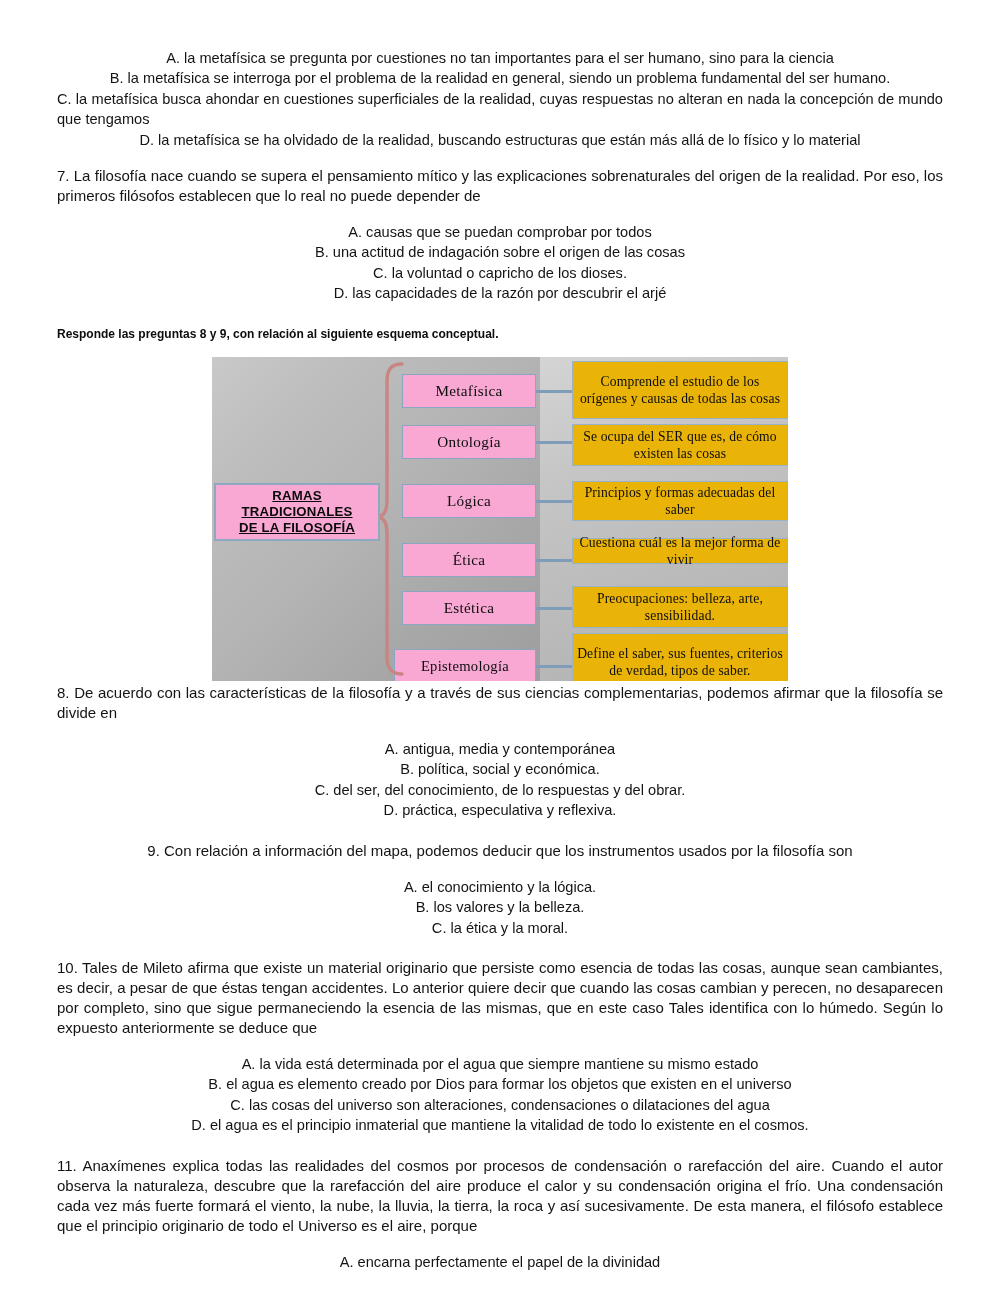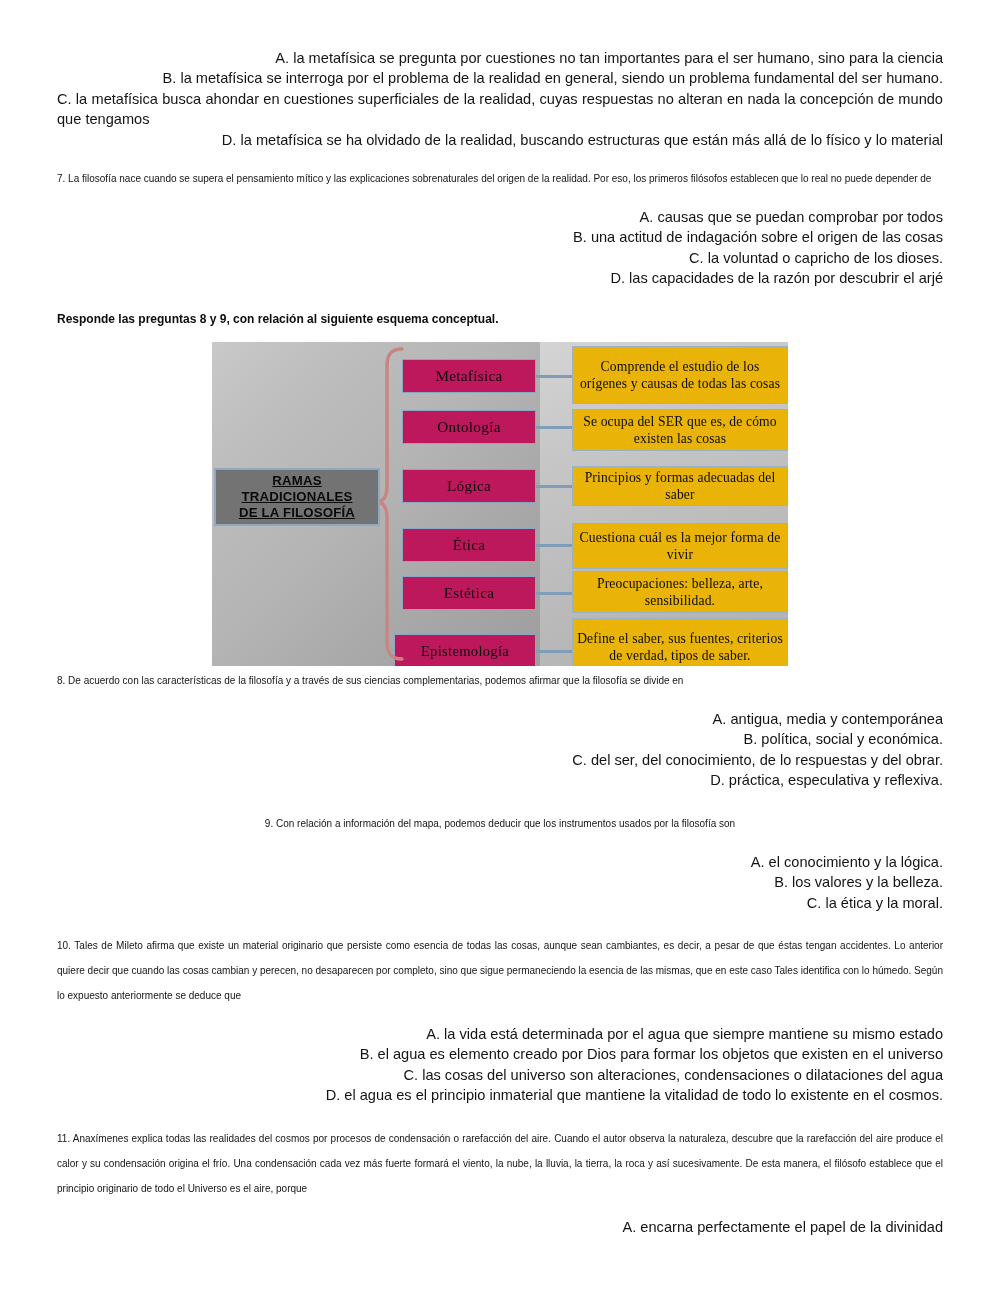--- a/index.html
+++ b/index.html
@@ -24,33 +24,33 @@
   }
   .content {
     position: absolute;
     left: 57px;
     top: 48px;
     width: 886px;
   }
 
   
   .para {
-    font-size: 10px;
-    line-height: 25px;
+    font-size: 15px;
+    line-height: 20px;
     margin: 0 0 0 0;
     text-align: justify;
     text-justify: inter-word;
     color: #141414;
   }
   .para.nojust { text-align: center; }
   .opt {
     font-size: 14.6px;
     line-height: 20.4px;
     margin: 0;
-    text-align: right;
+    text-align: center;
     color: #141414;
   }
   .opt.just { text-align: justify; }
   .gap-md { height: 16px; }
   .gap-lg { height: 20px; }
   .bold-line {
     font-size: 12px;
     line-height: 20.4px;
     font-weight: bold;
     color: #0d0d0d;
@@ -87,21 +87,21 @@
     background: linear-gradient(160deg, #d4d4d4 0%, #c6c6c6 30%, #bcbcbc 60%, #b0b0b0 100%);
   }
 
   
   .center-box {
     position: absolute;
     left: 2px;
     top: 126px;
     width: 166px;
     height: 58px;
-    background: #737373;
+    background: #f9a8d4;
     border: 2px solid #8fa7bf;
     box-sizing: border-box;
     display: flex;
     flex-direction: column;
     align-items: center;
     justify-content: center;
     z-index: 6;
   }
   .center-box span {
     display: block;
@@ -122,21 +122,21 @@
     left: 164px;
     top: 4px;
     width: 30px;
     height: 316px;
     z-index: 5;
   }
 
   
   .branch {
     position: absolute;
-    background: #be185d;
+    background: #f9a8d4;
     border: 1.4px solid #8aa6c2;
     box-sizing: border-box;
     display: flex;
     align-items: center;
     justify-content: center;
     left: 190px;
     width: 134px;
     height: 34px;
     z-index: 4;
   }
@@ -258,21 +258,21 @@
 
         <div class="desc" style="top:4px; height:58px">
           <span>Comprende el estudio de los orígenes y causas de todas las cosas</span>
         </div>
         <div class="desc" style="top:67px; height:42px">
           <span>Se ocupa del SER que es, de cómo existen las cosas</span>
         </div>
         <div class="desc" style="top:124px; height:40px">
           <span>Principios y formas adecuadas del saber</span>
         </div>
-        <div class="desc" style="top:181px; height:46px">
+        <div class="desc" style="top:181px; height:26px">
           <span>Cuestiona cuál es la mejor forma de vivir</span>
         </div>
         <div class="desc" style="top:229px; height:42px">
           <span>Preocupaciones: belleza, arte, sensibilidad.</span>
         </div>
         <div class="desc" style="top:276px; height:58px">
           <span>Define el saber, sus fuentes, criterios de verdad, tipos de saber.</span>
         </div>
       </div>
     </div>

